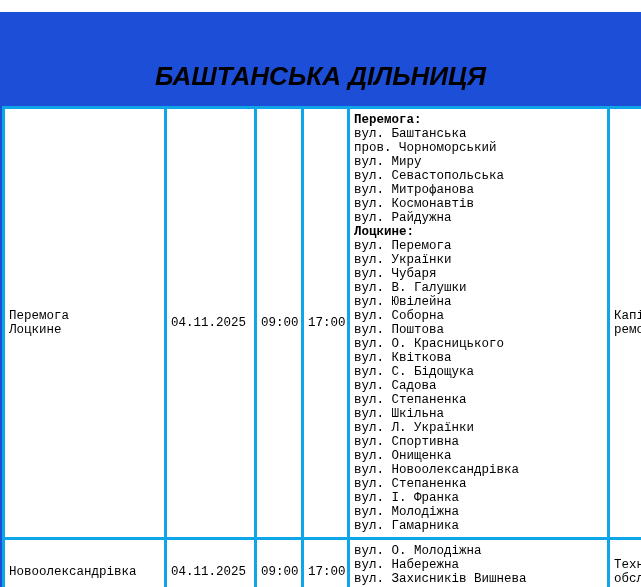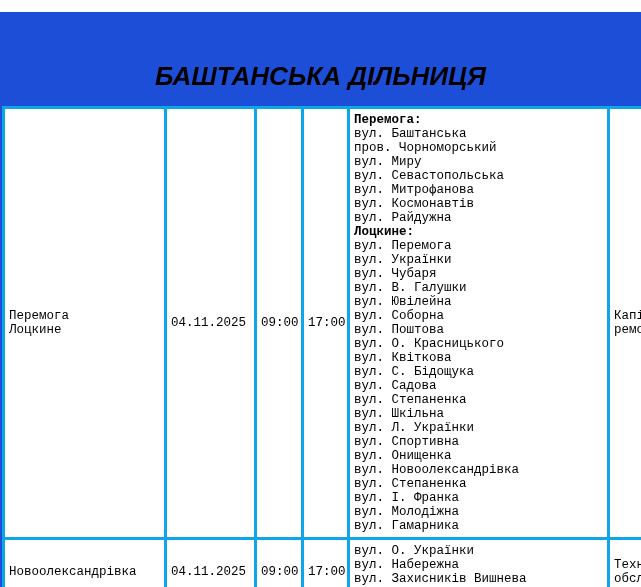--- a/index.html
+++ b/index.html
@@ -112,21 +112,21 @@
           <td class="col-work">Капітальний ремонт</td>
         </tr>
         <tr>
           <td class="col-location">
             <div>Новоолександрівка</div>
           </td>
           <td class="col-date">04.11.2025</td>
           <td class="col-start">09:00</td>
           <td class="col-end">17:00</td>
           <td class="col-streets">
-            <div class="street-line">вул. О. Українки</div>
+            <div class="street-line">вул. О. Молодіжна</div>
             <div class="street-line">вул. Набережна</div>
             <div class="street-line">вул. Захисників Вишнева</div>
             <div class="street-line">вул. Степова</div>
           </td>
           <td class="col-work">Технічне обслуговування</td>
         </tr>
       </tbody>
   </table>
 </div>
 

